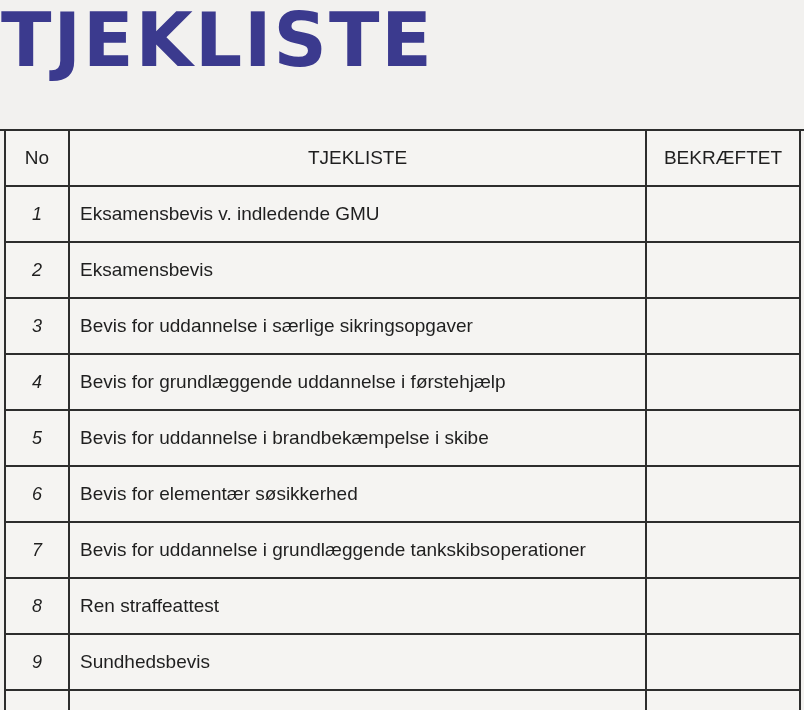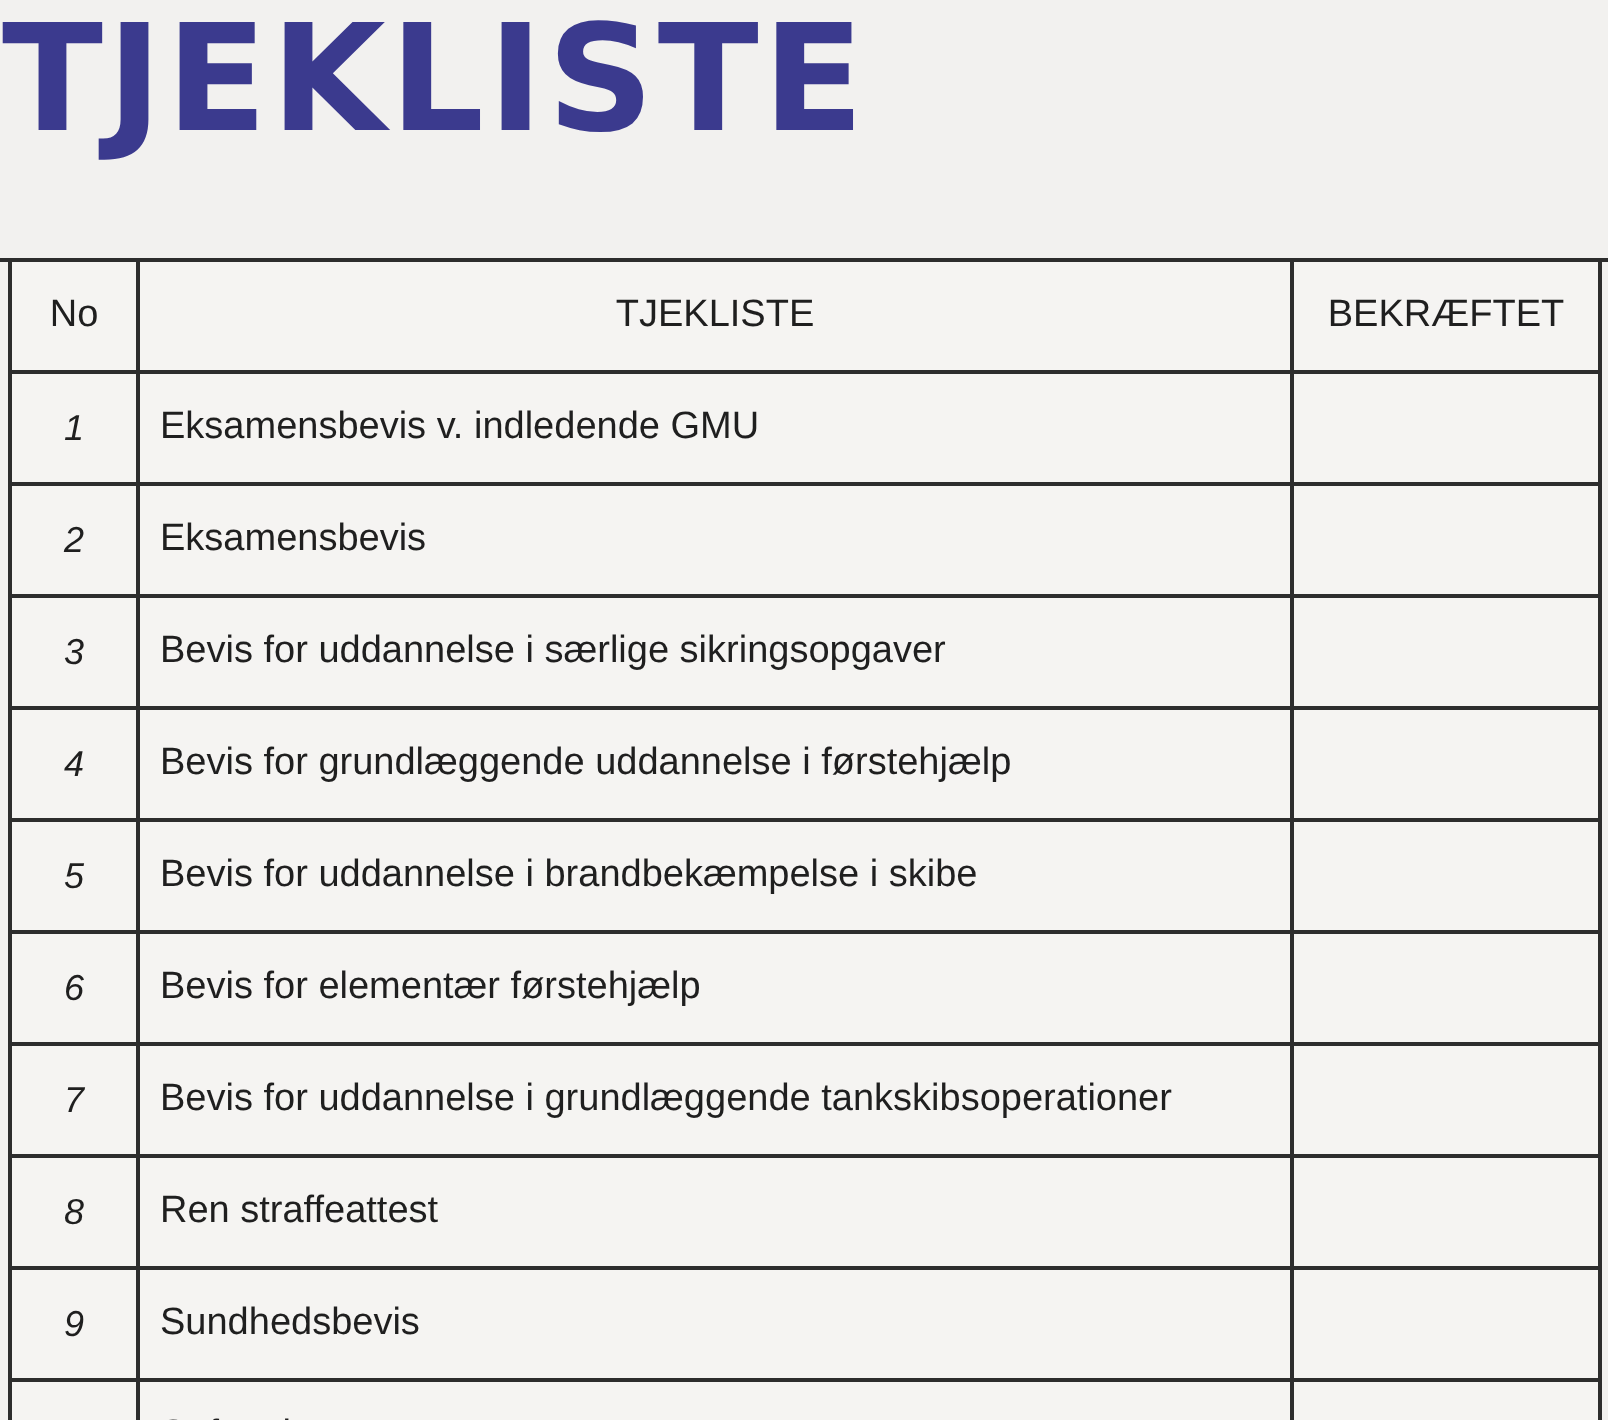--- a/index.html
+++ b/index.html
@@ -121,21 +121,21 @@
   </tr>
 
   <tr>
     <td class="no-cell">5</td>
     <td class="doc-cell">Bevis for uddannelse i brandbekæmpelse i skibe</td>
     <td class="chk-cell"></td>
   </tr>
 
   <tr>
     <td class="no-cell">6</td>
-    <td class="doc-cell">Bevis for elementær førstehjælp</td>
+    <td class="doc-cell">Bevis for elementær søsikkerhed</td>
     <td class="chk-cell"></td>
   </tr>
 
   <tr>
     <td class="no-cell">7</td>
     <td class="doc-cell">Bevis for uddannelse i grundlæggende tankskibsoperationer</td>
     <td class="chk-cell"></td>
   </tr>
 
   <tr>

